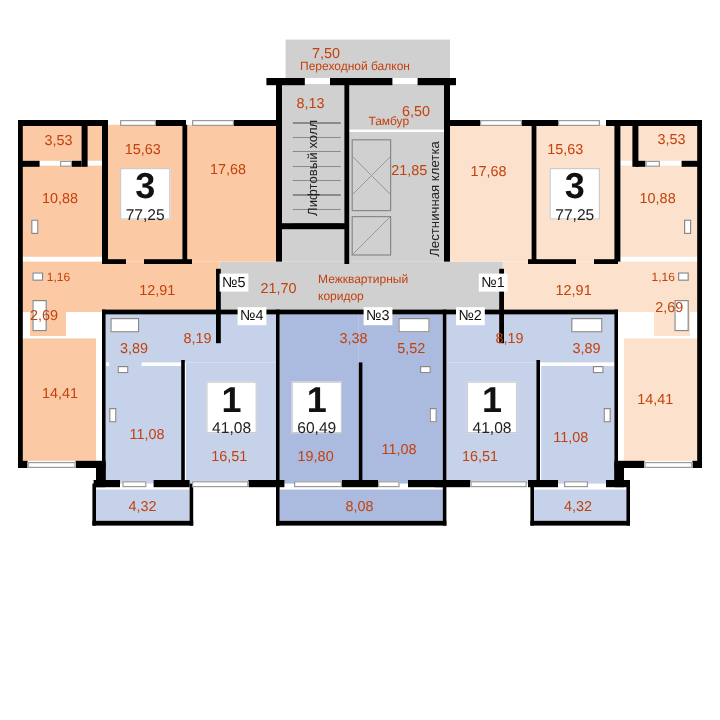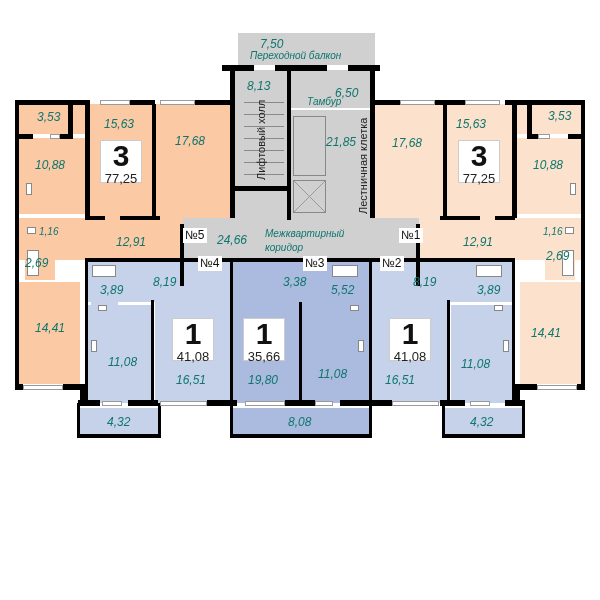--- a/index.html
+++ b/index.html
@@ -6,21 +6,21 @@
   body{width:600px;height:600px;position:relative;overflow:hidden;font-family:"Liberation Sans",sans-serif;}
   .plan{position:absolute;left:0;top:0;width:600px;height:600px;}
   .room{position:absolute;box-sizing:border-box;}
   .peach{background:#fcc9a5;}
   .peach2{background:#fce2cc;}
   .blue{background:#c6d2ea;}
   .blue2{background:#abbbe0;}
   .gray{background:#d0d0d0;}
   .wall{position:absolute;background:#000;}
   .win{position:absolute;background:#fff;border:1px solid #9a9a9a;box-sizing:border-box;}
-  .lbl{position:absolute;font-size:12px;color:#0f766e;white-space:nowrap;line-height:1;font-style:italic;}
+  .lbl{position:absolute;font-size:12px;color:#c2410c;white-space:nowrap;line-height:1;}
   .lbl.sm{font-size:10px;}
   .vert{position:absolute;font-size:11px;color:#222;white-space:nowrap;transform:rotate(-90deg);transform-origin:left top;}
   .badge{position:absolute;background:#fff;text-align:center;box-sizing:border-box;border:1px solid #ccc;}
   .badge .rooms{display:block;font-size:30px;font-weight:bold;line-height:30px;color:#111;}
   .badge .area{display:block;font-size:13px;line-height:15px;color:#222;}
   .apt-no{position:absolute;background:#fff;font-size:12px;padding:1px 2px;color:#111;line-height:13px;}
   .fixture{position:absolute;background:#fff;border:1px solid #888;box-sizing:border-box;}
   .stairs{position:absolute;background-image:repeating-linear-gradient(0deg,#8a8a8a 0 1px,transparent 1px 12px);}
   .elev{position:absolute;border:1px solid #888;box-sizing:border-box;background:
     linear-gradient(45deg,transparent 49.5%,#999 49.5% 50.5%,transparent 50.5%),
@@ -171,21 +171,21 @@
   <div class="fixture" style="left:494px;top:305px;width:9px;height:6px;"></div>
 
   <div class="lbl" style="left:260px;top:38px;">7,50</div>
   <div class="lbl sm" style="left:250px;top:51px;">Переходной балкон</div>
   <div class="lbl" style="left:247px;top:80px;">8,13</div>
   <div class="vert" style="left:255px;top:180px;">Лифтовый холл</div>
   <div class="lbl" style="left:335px;top:87px;">6,50</div>
   <div class="lbl sm" style="left:307px;top:97px;">Тамбур</div>
   <div class="lbl" style="left:326px;top:136px;">21,85</div>
   <div class="vert" style="left:357px;top:214px;">Лестничная клетка</div>
-  <div class="lbl" style="left:217px;top:234px;">24,66</div>
+  <div class="lbl" style="left:217px;top:234px;">21,70</div>
   <div class="lbl sm" style="left:265px;top:229px;">Межквартирный</div>
   <div class="lbl sm" style="left:265px;top:243px;">коридор</div>
 
   <div class="lbl" style="left:37px;top:111px;">3,53</div>
   <div class="lbl" style="left:104px;top:118px;">15,63</div>
   <div class="lbl" style="left:175px;top:135px;">17,68</div>
   <div class="lbl" style="left:35px;top:159px;">10,88</div>
   <div class="lbl" style="left:116px;top:236px;">12,91</div>
   <div class="lbl sm" style="left:39px;top:227px;">1,16</div>
   <div class="lbl" style="left:25px;top:257px;">2,69</div>
@@ -221,21 +221,21 @@
   </div>
   <div class="apt-no" style="left:198px;top:256px;">№4</div>
 
   <div class="lbl" style="left:283px;top:276px;">3,38</div>
   <div class="lbl" style="left:331px;top:284px;">5,52</div>
   <div class="lbl" style="left:248px;top:374px;">19,80</div>
   <div class="lbl" style="left:318px;top:368px;">11,08</div>
   <div class="lbl" style="left:288px;top:416px;">8,08</div>
   <div class="badge" style="left:243px;top:318px;width:42px;height:43px;">
     <span class="rooms">1</span>
-    <span class="area">35,66</span>
+    <span class="area">60,49</span>
   </div>
   <div class="apt-no" style="left:303px;top:256px;">№3</div>
 
   <div class="lbl" style="left:413px;top:276px;">8,19</div>
   <div class="lbl" style="left:477px;top:284px;">3,89</div>
   <div class="lbl" style="left:385px;top:374px;">16,51</div>
   <div class="lbl" style="left:461px;top:358px;">11,08</div>
   <div class="lbl" style="left:470px;top:416px;">4,32</div>
   <div class="badge" style="left:389px;top:318px;width:42px;height:43px;">
     <span class="rooms">1</span>

